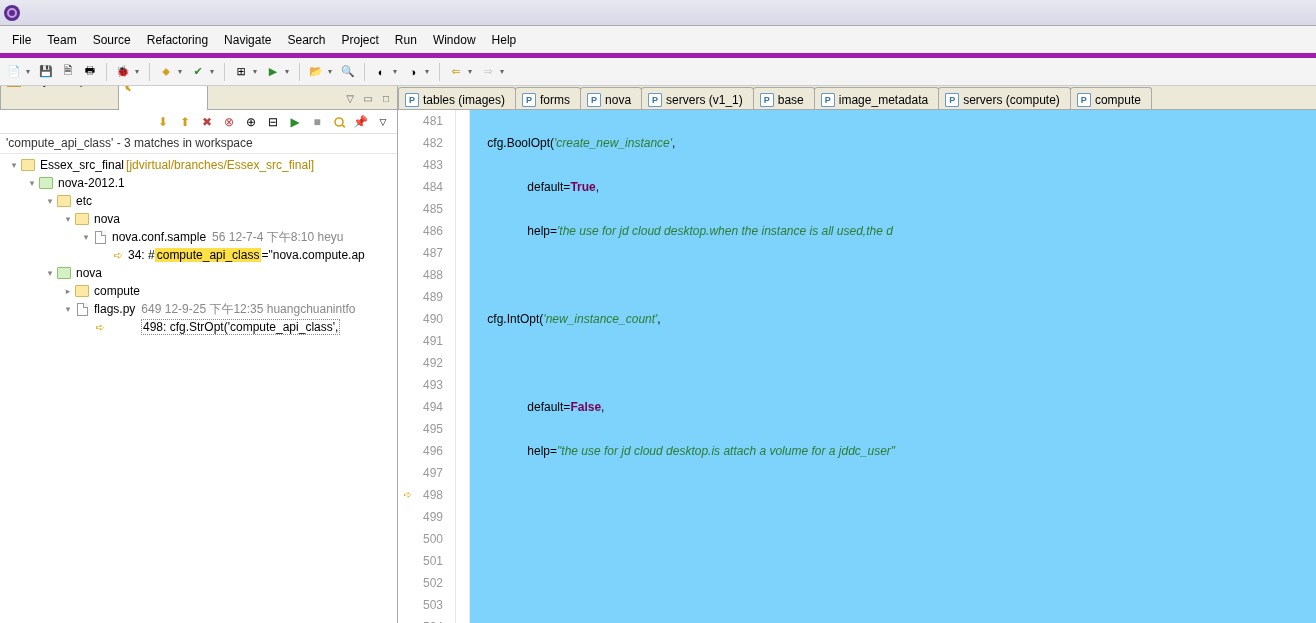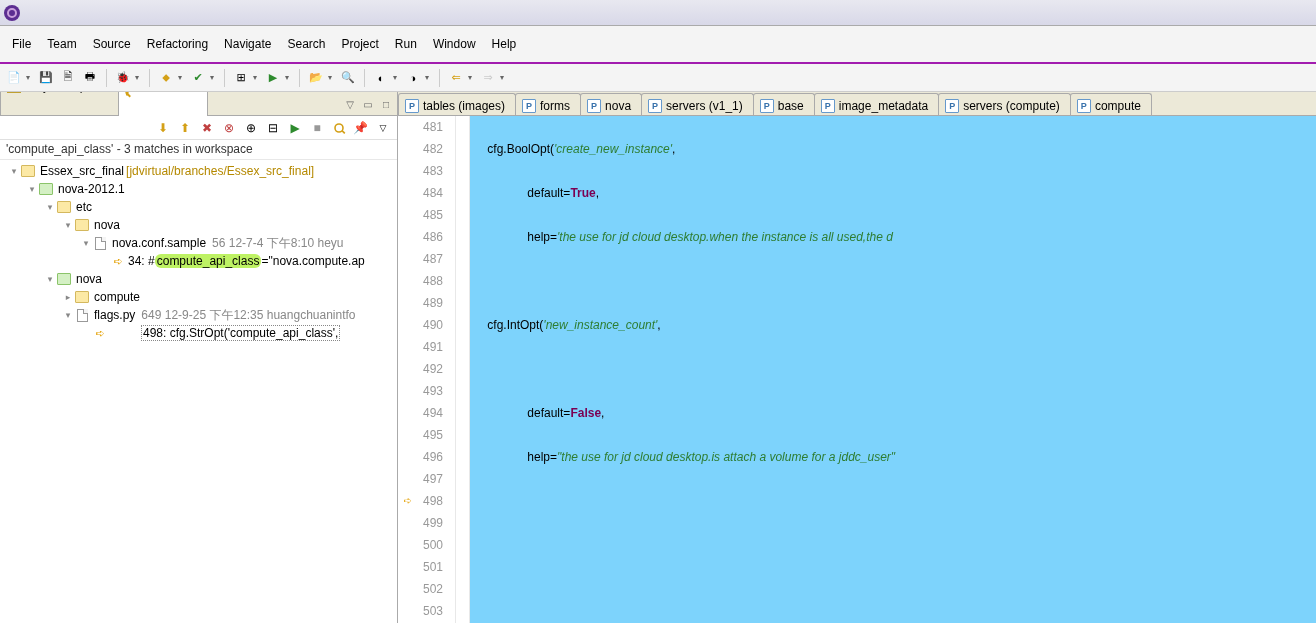--- a/index.html
+++ b/index.html
@@ -1,21 +1,21 @@
 <!DOCTYPE html>
 <html><head>
 <meta charset="utf-8">
 <style>
 * { margin: 0; padding: 0; box-sizing: border-box; font-family: "Segoe UI", Tahoma, sans-serif; font-size: 12px; }
 body { width: 1316px; height: 623px; overflow: hidden; background: #f0f0f0; display: flex; flex-direction: column; }
 .titlebar { height: 26px; background: linear-gradient(#e8e8f0,#d8d8e8); display: flex; align-items: center; padding: 0 4px; border-bottom: 1px solid #aaa; }
 .titlebar .appicon { width: 16px; height: 16px; background: #5c2d91; border-radius: 50%; margin-right: 6px; display:flex; align-items:center; justify-content:center; }
 .titlebar .appicon::after{content:'';width:6px;height:6px;border:2px solid #c9a0dc;border-radius:50%;}
 .titlebar .title { color: #444; font-size: 13px; }
-.menubar { height: 38px; background: #f4f4f4; display: flex; align-items: center; padding: 0 4px; border-bottom: 2px solid #a21caf; }
+.menubar { height: 32px; background: #f4f4f4; display: flex; align-items: center; padding: 0 4px; border-bottom: 5px solid #a21caf; }
 .menubar span { padding: 2px 8px; cursor: default; }
 .toolbar { height: 28px; background: #f4f4f4; border-bottom: 1px solid #ccc; display: flex; align-items: center; padding: 0 4px; gap:2px;}
 .tbtn { width: 20px; height: 20px; display:flex; align-items:center; justify-content:center; border:1px solid transparent; border-radius:2px; font-size:11px; }
 .tsep { width:1px; height:18px; background:#ccc; margin:0 4px; }
 .tdrop { width:8px; font-size:8px; color:#666; }
 .main { flex:1; display:flex; overflow:hidden; }
 .left { width:398px; background:#fff; border-right:1px solid #aaa; display:flex; flex-direction:column; }
 .viewtabs { height:24px; display:flex; align-items:flex-end; background:#ece9d8; border-bottom:1px solid #aaa; }
 .vtab { height:40px; padding:3px 8px 0 6px; background:#ece9d8; border:1px solid #aaa; border-bottom:none; margin-right:-1px; display:flex; align-items:flex-start; gap:4px; cursor:default; border-radius:3px 3px 0 0; }
 .vtab.active { background:#fff; position:relative; top:1px; }
@@ -27,21 +27,21 @@
 .searchtoolbar { height:24px; background:#fff; display:flex; align-items:center; justify-content:flex-end; padding:0 6px; gap:6px; border-bottom:1px solid #e0e0e0;}
 .stico{width:16px;height:16px;display:inline-flex;align-items:center;justify-content:center;}
 .searchinfo { height:20px; background:#fff; padding:2px 6px; color:#333; border-bottom:1px solid #e8e8e8;}
 .tree { flex:1; overflow:auto; background:#fff; padding-top:2px;}
 .trow { display:flex; align-items:center; height:18px; white-space:nowrap; padding-left:4px;}
 .trow .twisty { width:12px; text-align:center; color:#888; font-size:9px;}
 .trow .tico { width:16px; height:16px; margin-right:2px; display:inline-flex; align-items:center; justify-content:center;}
 .trow .tlabel { padding:0 2px; }
 .trow .tmeta { color:#888; margin-left:4px; }
 .trow .tbranch { color:#b58900; }
-.trow.hl .tlabel { background:#bef264;border-radius:6px; }
+.trow.hl .tlabel { background:#fde047; }
 .trow.sel .tlabel { border:1px dotted #888; padding:0 1px;margin-left:31px;}
 .folder-ico{width:14px;height:12px;background:#fce9a5;border:1px solid #d4b85e;border-radius:1px;position:relative;}
 .folder-ico.stack::after{content:'';position:absolute;left:-2px;top:-3px;width:14px;height:12px;background:#fce9a5;border:1px solid #d4b85e;border-radius:1px;z-index:-1;}
 .folder-ico.green{background:#d4f0c4;border-color:#8bc46a;}
 .file-ico{width:11px;height:13px;background:#fff;border:1px solid #999;position:relative;}
 .file-ico::after{content:'';position:absolute;right:-1px;top:-1px;width:4px;height:4px;background:#f4f4f4;border-left:1px solid #999;border-bottom:1px solid #999;}
 .arrow-ico{color:#e6a817;font-size:11px;}
 .pe-ico{width:14px;height:14px;background:#f4d577;border:1px solid #c0a030;}
 .search-ico{width:12px;height:12px;border:2px solid #d4a017;border-radius:50%;position:relative;}
 .search-ico::after{content:'';position:absolute;width:5px;height:2px;background:#d4a017;transform:rotate(45deg);right:-4px;bottom:-2px;}

